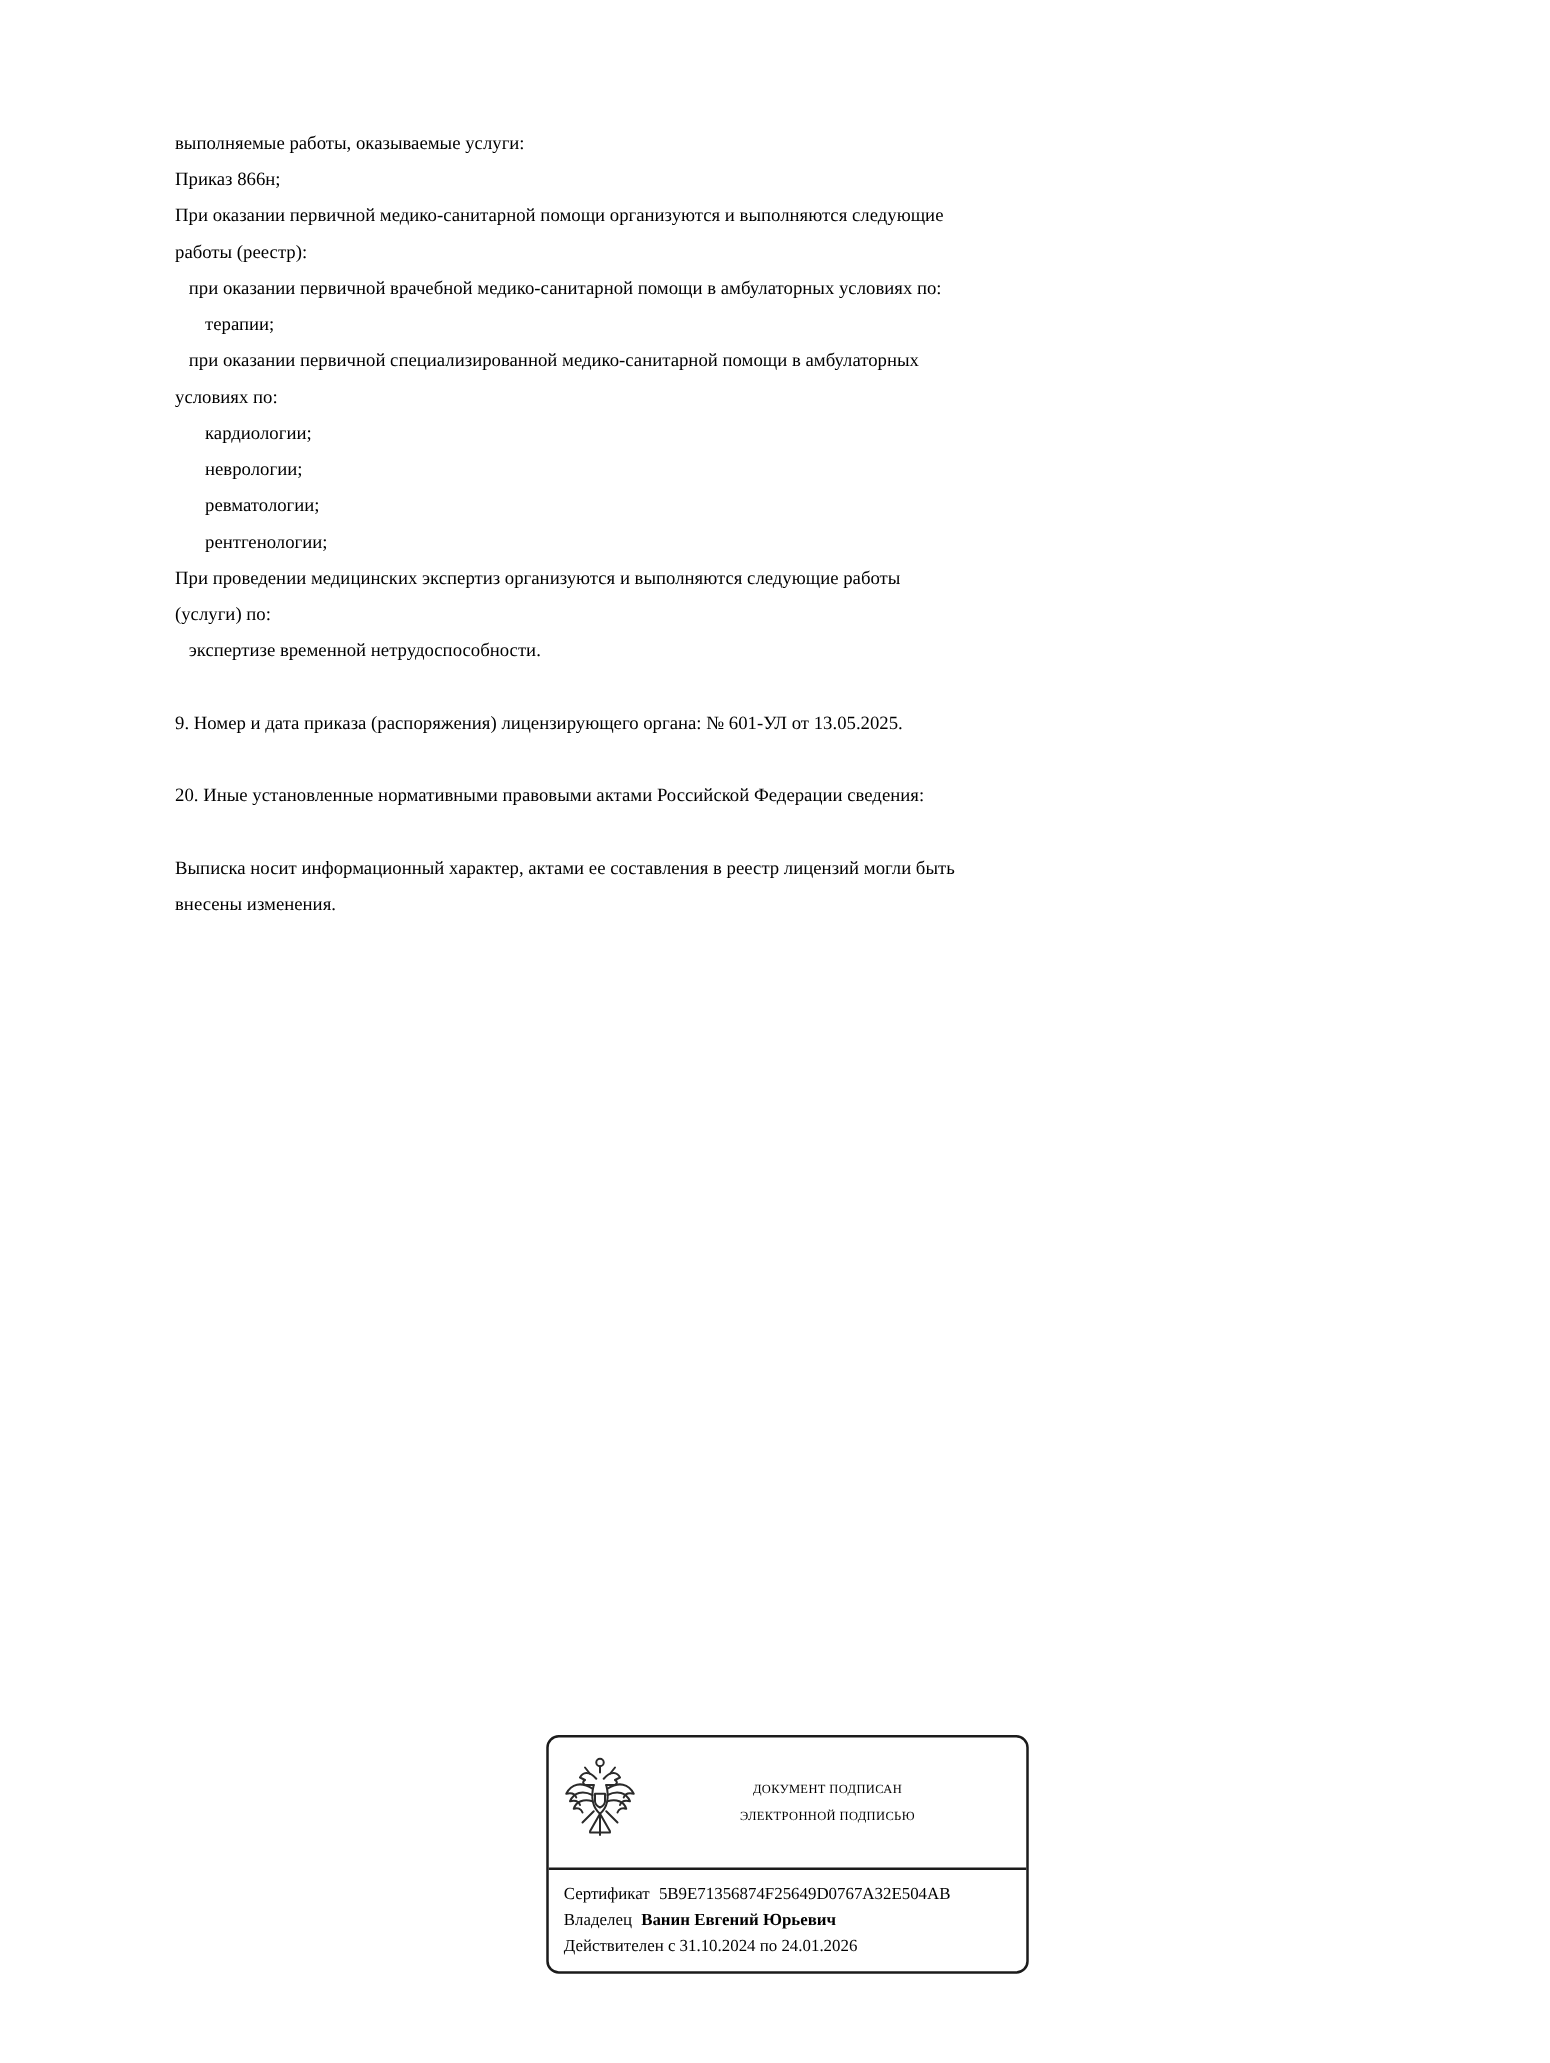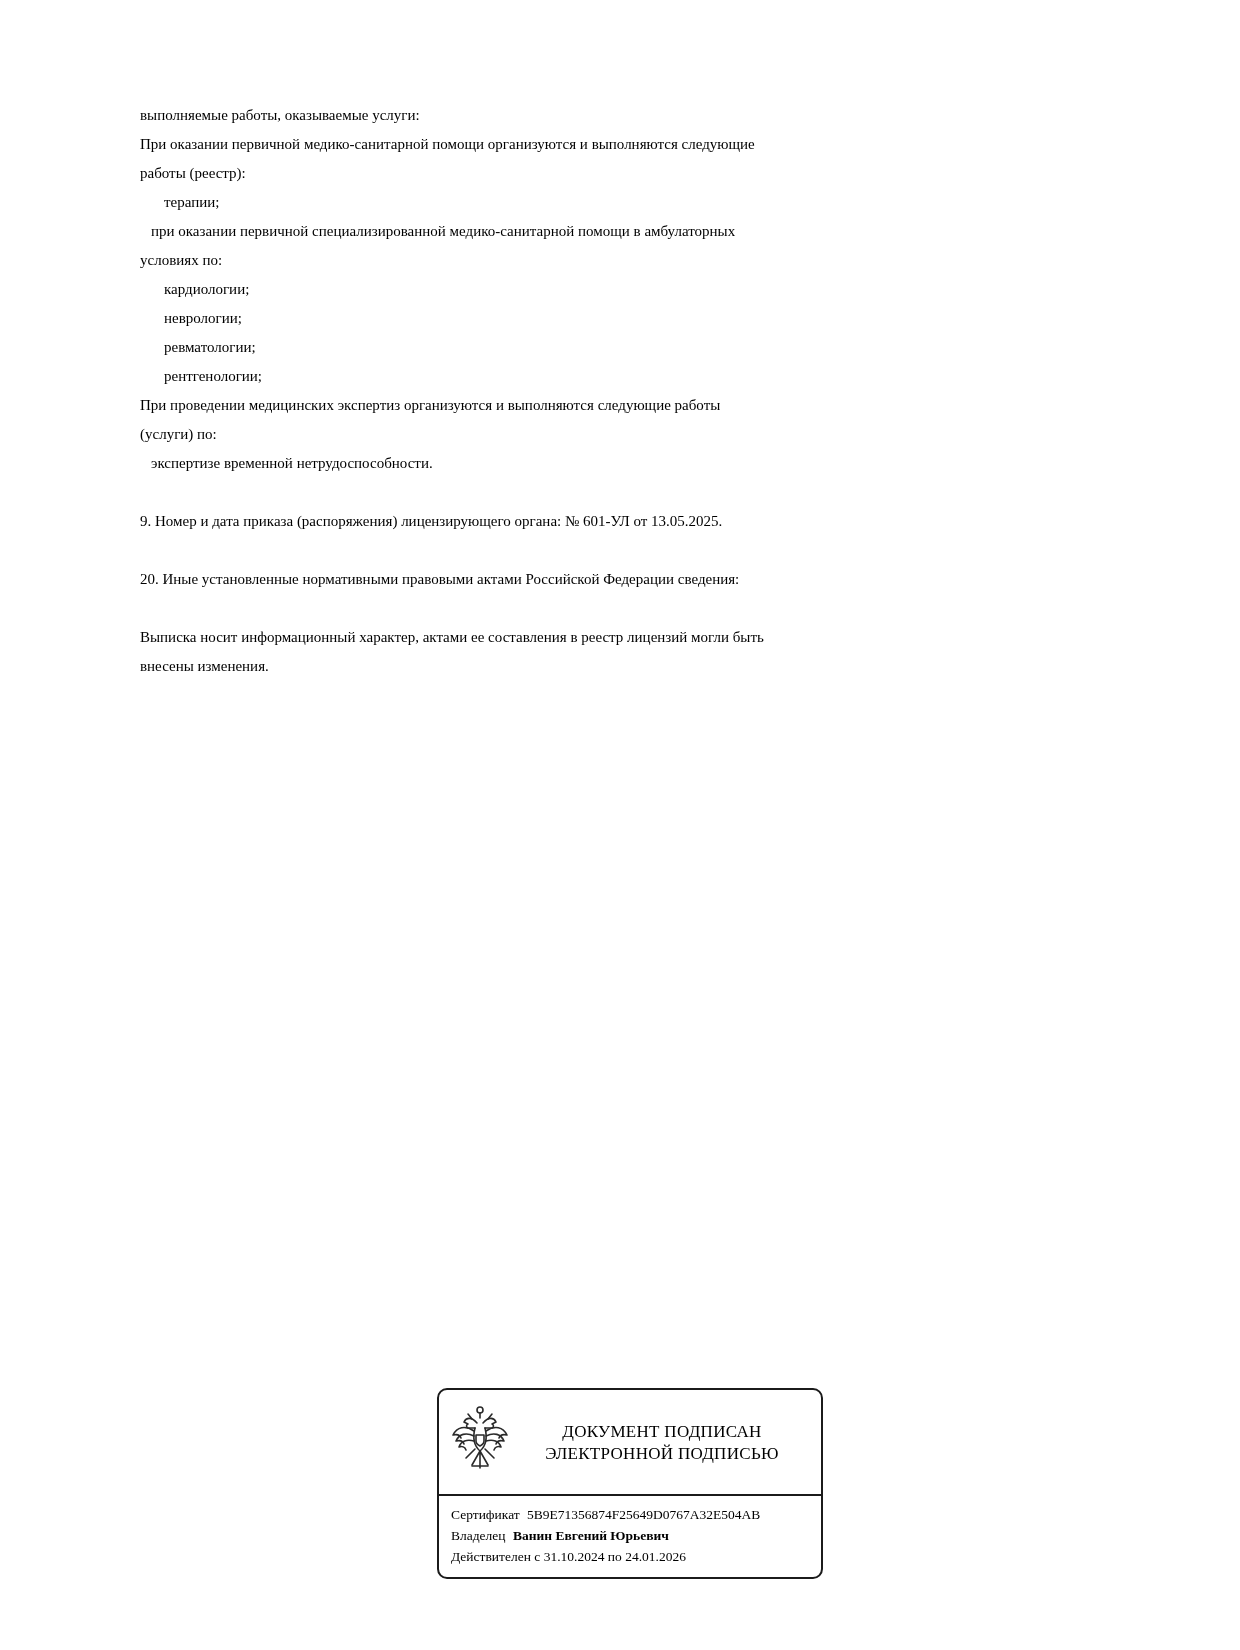--- a/index.html
+++ b/index.html
@@ -42,21 +42,21 @@
   .emblem {
     width: 62px;
     flex: 0 0 auto;
     margin-right: 6px;
     display: flex;
     justify-content: center;
   }
   .stamp-title {
     flex: 1;
     text-align: center;
-    font-size: 17px;
+    font-size: 10px;
     line-height: 22px;
     letter-spacing: 0.3px;
   }
   .stamp-divider {
     border-top: 2px solid #1b1b1b;
     height: 0;
   }
   .stamp-bottom {
     padding: 8px 12px 10px 12px;
     font-size: 13.5px;
@@ -65,22 +65,24 @@
   .stamp-line span + span, .stamp-line span + b { margin-left: 4px; margin-top: 44px; }
   .bold { font-weight: bold; }
 </style>
 </head>
 <body>
 
 <div class="page">
 
   <div class="doc-text">
       <div class="line indent-0">выполняемые работы, оказываемые услуги:</div>
+      <div class="line indent-0">Приказ 866н;</div>
       <div class="line indent-0">При оказании первичной медико-санитарной помощи организуются и выполняются следующие</div>
       <div class="line indent-0">работы (реестр):</div>
+      <div class="line indent-1">при оказании первичной врачебной медико-санитарной помощи в амбулаторных условиях по:</div>
       <div class="line indent-2">терапии;</div>
       <div class="line indent-1">при оказании первичной специализированной медико-санитарной помощи в амбулаторных</div>
       <div class="line indent-0">условиях по:</div>
       <div class="line indent-2">кардиологии;</div>
       <div class="line indent-2">неврологии;</div>
       <div class="line indent-2">ревматологии;</div>
       <div class="line indent-2">рентгенологии;</div>
       <div class="line indent-0">При проведении медицинских экспертиз организуются и выполняются следующие работы</div>
       <div class="line indent-0">(услуги) по:</div>
       <div class="line indent-1">экспертизе временной нетрудоспособности.</div>

